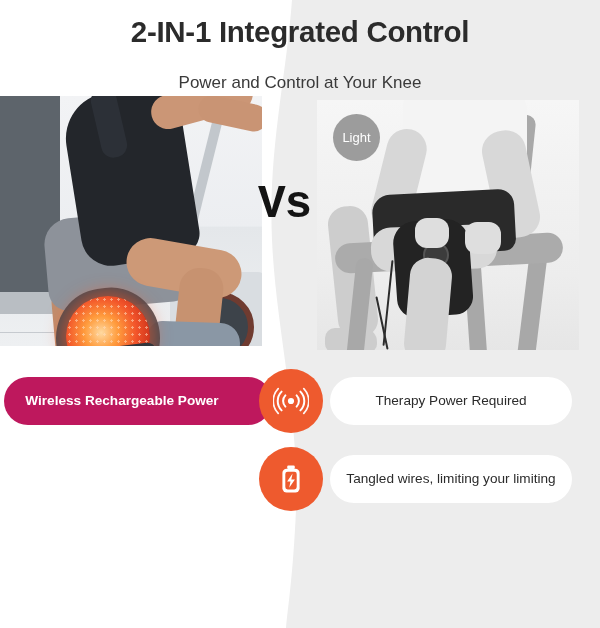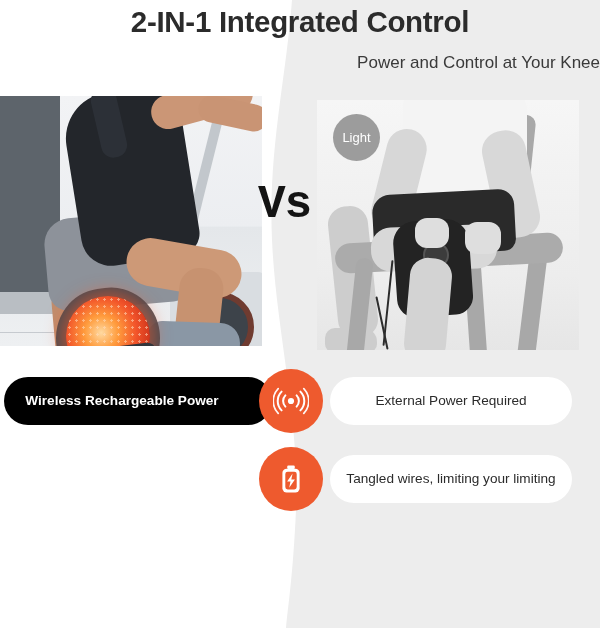--- a/index.html
+++ b/index.html
@@ -12,27 +12,27 @@
   }
   #page { position:absolute; inset:0; width:600px; height:628px; overflow:hidden; }
 
   
   .bg-panel { position:absolute; inset:0; z-index:0; }
   .bg-panel svg { display:block; width:600px; height:628px; }
 
   
   .header { position:absolute; top:0; left:0; width:600px; z-index:3; text-align:center; }
   .title {
-    margin:6px; 
+    margin:16px; 
     font-size:29.5px; font-weight:700; letter-spacing:-0.3px;
     color:#2b2b2b; line-height:1.1;
   }
   .subtitle {
     margin:0; padding-top:9px;
-    font-size:17px; font-weight:400; color:#3a3a3a; line-height:1.2;text-align:right;
+    font-size:17px; font-weight:400; color:#3a3a3a; line-height:1.2;
   }
 
   
   .photo { position:absolute; overflow:hidden; z-index:2; }
   .photo-left  { left:0px;   top:96px; width:262px; height:250px; }
   .photo-right { left:317px; top:100px; width:262px; height:250px; filter:grayscale(1); }
 
   .ph { position:absolute; inset:0; }
 
   
@@ -142,21 +142,21 @@
   
   .rows { position:absolute; left:0; top:369px; width:600px; z-index:3; }
   .row { position:relative; height:78px; }
 
   .pill {
     position:absolute; top:8px; height:48px;
     display:flex; align-items:center; box-sizing:border-box;
   }
   .pill-left {
     left:4px; width:268px; border-radius:24px;
-    background:#000000; color:#ffffff;
+    background:#be185d; color:#ffffff;
     justify-content:center; text-align:center;
     padding:0 46px 0 14px;
     font-size:13.6px; font-weight:600; line-height:1.26;
   }
   .pill-right {
     left:330px; width:242px; border-radius:24px;
     background:#ffffff; color:#2b2b2b;
     justify-content:center; text-align:center;
     padding:0 16px;
     font-size:13.6px; font-weight:500; line-height:1.3;
@@ -252,21 +252,21 @@
         <svg width="36" height="36" viewBox="0 0 36 36">
           <circle cx="18" cy="18" r="3.1" fill="#ffffff"></circle>
           <path d="M12.4,12.4 A8,8 0 0 0 12.4,23.6" fill="none" stroke="#ffffff" stroke-width="2" stroke-linecap="round"></path>
           <path d="M23.6,12.4 A8,8 0 0 1 23.6,23.6" fill="none" stroke="#ffffff" stroke-width="2" stroke-linecap="round"></path>
           <path d="M8.6,8.6 A13.3,13.3 0 0 0 8.6,27.4" fill="none" stroke="#ffffff" stroke-width="2" stroke-linecap="round"></path>
           <path d="M27.4,8.6 A13.3,13.3 0 0 1 27.4,27.4" fill="none" stroke="#ffffff" stroke-width="2" stroke-linecap="round"></path>
           <path d="M5.2,5.6 A18,18 0 0 0 5.2,30.4" fill="none" stroke="#ffffff" stroke-width="1.7" stroke-linecap="round" opacity=".95"></path>
           <path d="M30.8,5.6 A18,18 0 0 1 30.8,30.4" fill="none" stroke="#ffffff" stroke-width="1.7" stroke-linecap="round" opacity=".95"></path>
         </svg>
       </div>
-      <div class="pill pill-right">External Power Required</div>
+      <div class="pill pill-right">Therapy Power Required</div>
     </div>
 
     <div class="row">
       <div class="icon-circle">
         <svg width="36" height="36" viewBox="0 0 36 36">
           <rect x="14.2" y="4.6" width="7.6" height="3.4" rx="1.2" fill="#ffffff"></rect>
           <rect x="9.4" y="7.8" width="17.2" height="23.6" rx="4.2" fill="#ffffff"></rect>
           <rect x="12.3" y="10.7" width="11.4" height="17.8" rx="2.4" fill="#ee5a2e"></rect>
           <path d="M19.6,12.6 L14.1,20.6 L17.5,20.6 L16.2,26.8 L21.9,18.5 L18.3,18.5 Z" fill="#ffffff"></path>
         </svg>

